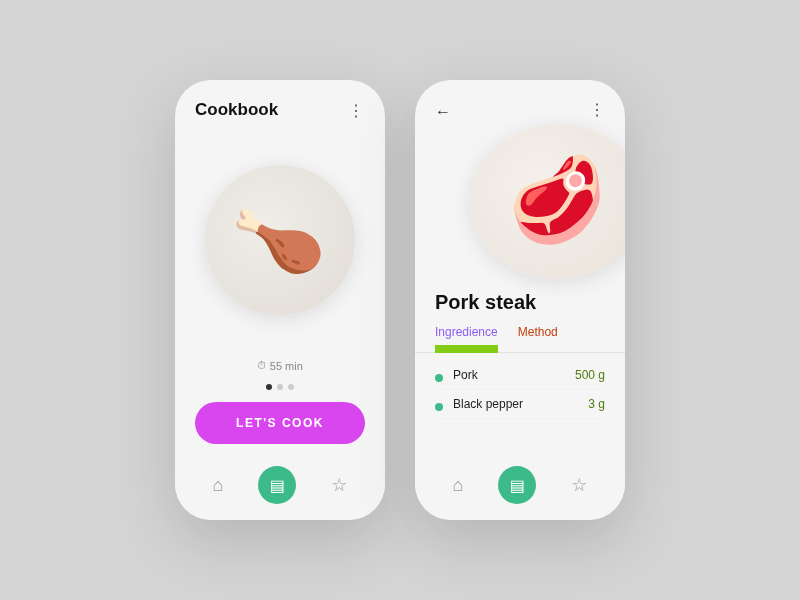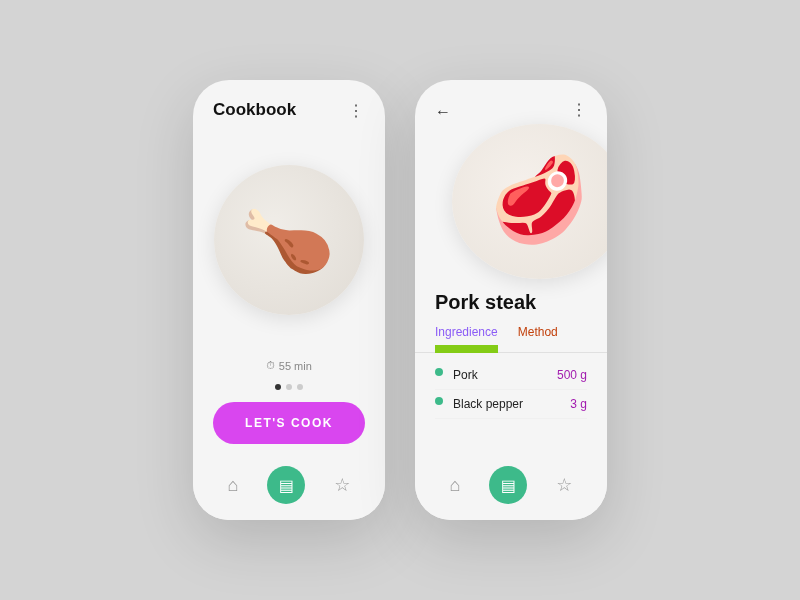--- a/index.html
+++ b/index.html
@@ -12,21 +12,21 @@
       align-items: center;
       justify-content: center;
       gap: 30px;
       font-family: -apple-system, BlinkMacSystemFont, 'Segoe UI', sans-serif;
       overflow: hidden;
     }
 
     .phone {
       background: #f5f5f5;
       border-radius: 36px;
-      width: 192px;
+      width: 210px;
       height: 440px;
       display: flex;
       flex-direction: column;
       overflow: hidden;
       box-shadow: 0 20px 60px rgba(0,0,0,0.15);
       position: relative;
     }
 
     
     .left-phone .phone-header {
@@ -210,21 +210,21 @@
     }
 
     .right-phone .ingredient-list {
       flex: 1;
       padding: 8px 20px 0;
       overflow: hidden;
     }
 
     .right-phone .ingredient-row {
       display: flex;
-      align-items: flex-start;
+      align-items: flex-end;
       padding: 7px 0;
       border-bottom: 1px solid #f0f0f0;
       font-size: 12px;
     }
 
     .right-phone .ingredient-row:last-child {
       border-bottom: none;
     }
 
     .ingredient-dot {
@@ -235,21 +235,21 @@
       flex-shrink: 0;
     }
 
     .ingredient-name {
       flex: 1;
       color: #222;
       font-size: 12px;
     }
 
     .ingredient-amount {
-      color: #a21caf;
+      color: #4d7c0f;
       font-size: 12px;
     }
 
     
     .bottom-nav {
       display: flex;
       align-items: center;
       justify-content: space-around;
       padding: 10px 20px 16px;
       background: #f5f5f5;

